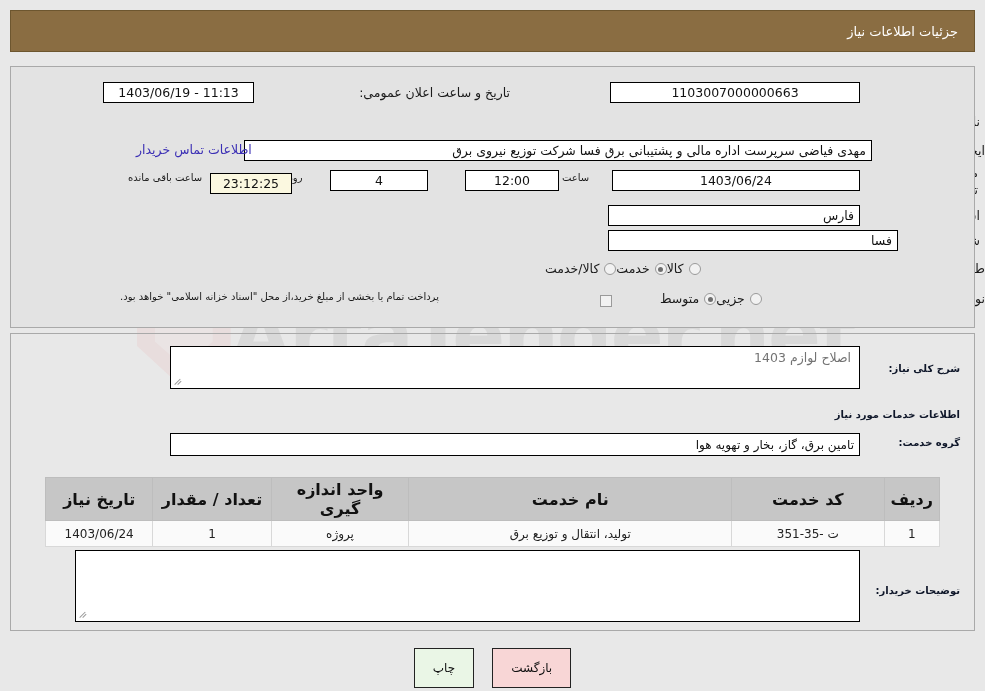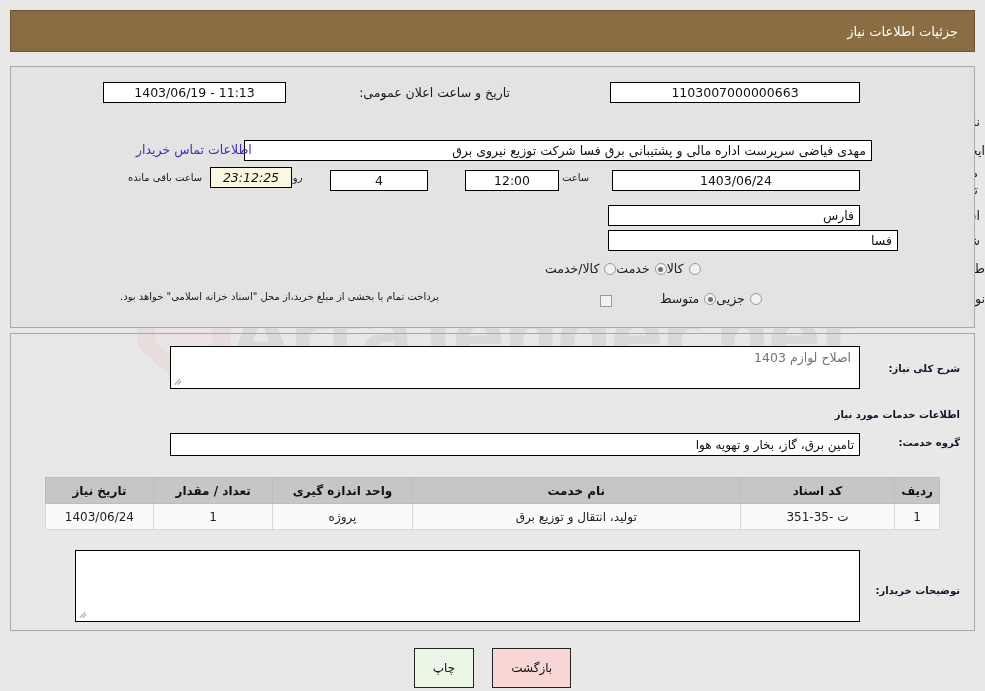--- a/index.html
+++ b/index.html
@@ -212,21 +212,21 @@
     background:#fff;
   }
   #needs-table th {
     background: #c6c6c6;
     border: 1px solid #bdbdbd;
     color: #111;
     font-weight: bold;
     height: 26px;
     padding: 2px 6px;
     text-align: center;
-    font-size: 12px;
+    font-size: 16px;
   }
   #needs-table td {
     background: #fafafa;
     border: 1px solid #d8d8d8;
     height: 26px;
     padding: 2px 6px;
     text-align: center;
     color: #222;
     font-size: 12px;
   }
@@ -270,41 +270,41 @@
   <div class="panel" id="panel-top"></div>
 
   <div class="row" style="left:870px; top:82px; width:100px; height:22px; justify-content:flex-start;">
     <span class="lbl">شماره نیاز:</span>
   </div>
   <div class="fld num" style="position:absolute; left:610px; top:82px; width:250px; z-index:3;">1103007000000663</div>
 
   <div class="row" style="left:290px; top:82px; width:220px; height:22px; justify-content:flex-start; z-index:3;">
     <span class="lbl">تاریخ و ساعت اعلان عمومی:</span>
   </div>
-  <div class="fld num" style="position:absolute; left:103px; top:82px; width:183px; z-index:3;">1403/06/19 - 11:13</div>
+  <div class="fld num" style="position:absolute; left:103px; top:82px; width:151px; z-index:3;">1403/06/19 - 11:13</div>
 
   <div class="row" style="left:870px; top:111px; width:110px; height:22px; justify-content:flex-start;">
     <span class="lbl">نام دستگاه خریدار:</span>
   </div>
 
   <div class="row" style="left:870px; top:140px; width:115px; height:22px; justify-content:flex-start;">
     <span class="lbl">ایجاد کننده درخواست:</span>
   </div>
   <div class="fld" style="position:absolute; left:232px; top:140px; width:628px; z-index:3; overflow:visible;margin-left:12px;">مهدی فیاضی سرپرست اداره مالی و پشتیبانی برق فسا شرکت توزیع نیروی برق</div>
   <div style="position:absolute; left:136px; top:142px; z-index:4;" class="link">اطلاعات تماس خریدار</div>
 
   <div class="row" style="left:870px; top:165px; width:108px; height:40px; justify-content:flex-start; align-items:flex-start;">
     <span class="lbl wrap" style="width:100px;">مهلت ارسال پاسخ: تا تاریخ:</span>
   </div>
   <div class="fld num" style="position:absolute; left:612px; top:170px; width:248px; z-index:3;">1403/06/24</div>
   <div style="position:absolute; left:562px; top:172px; z-index:3;" class="inline-txt">ساعت</div>
   <div class="fld num" style="position:absolute; left:465px; top:170px; width:94px; z-index:3;">12:00</div>
   <div class="fld num" style="position:absolute; left:330px; top:170px; width:98px; z-index:3;">4</div>
   <div style="position:absolute; left:280px; top:172px; z-index:3;" class="inline-txt">روز و</div>
-  <div class="fld num cream" style="position:absolute; left:210px; top:167px; width:82px; z-index:3;font-style:italic;">23:12:25</div>
+  <div class="fld num cream" style="position:absolute; left:210px; top:173px; width:82px; z-index:3;">23:12:25</div>
   <div style="position:absolute; left:128px; top:172px; z-index:3;" class="inline-txt">ساعت باقی مانده</div>
 
   <div class="row" style="left:870px; top:205px; width:110px; height:22px; justify-content:flex-start;">
     <span class="lbl">استان محل تحویل:</span>
   </div>
   <div class="fld" style="position:absolute; left:608px; top:205px; width:252px; z-index:3;">فارس</div>
 
   <div class="row" style="left:870px; top:230px; width:110px; height:22px; justify-content:flex-start;">
     <span class="lbl">شهر محل تحویل:</span>
   </div>
@@ -356,21 +356,21 @@
 
   <div class="section-title" style="right:25px; top:409px;">اطلاعات خدمات مورد نیاز</div>
 
   <div class="section-title" style="right:25px; top:437px;">گروه خدمت:</div>
   <div class="fld" style="position:absolute; left:170px; top:433px; width:690px; height:23px; z-index:3; font-size:12px;">تامین برق، گاز، بخار و تهویه هوا</div>
 
   <table id="needs-table">
     <thead>
       <tr>
         <th style="width:42px;">ردیف</th>
-        <th style="width:155px;">کد اسناد</th>
+        <th style="width:155px;">کد خدمت</th>
         <th style="width:330px;">نام خدمت</th>
         <th style="width:140px;">واحد اندازه گیری</th>
         <th style="width:120px;">تعداد / مقدار</th>
         <th style="width:108px;">تاریخ نیاز</th>
       </tr>
     </thead>
     <tbody>
       <tr>
         <td>1</td>
         <td class="ltr">ت -35-351</td>

